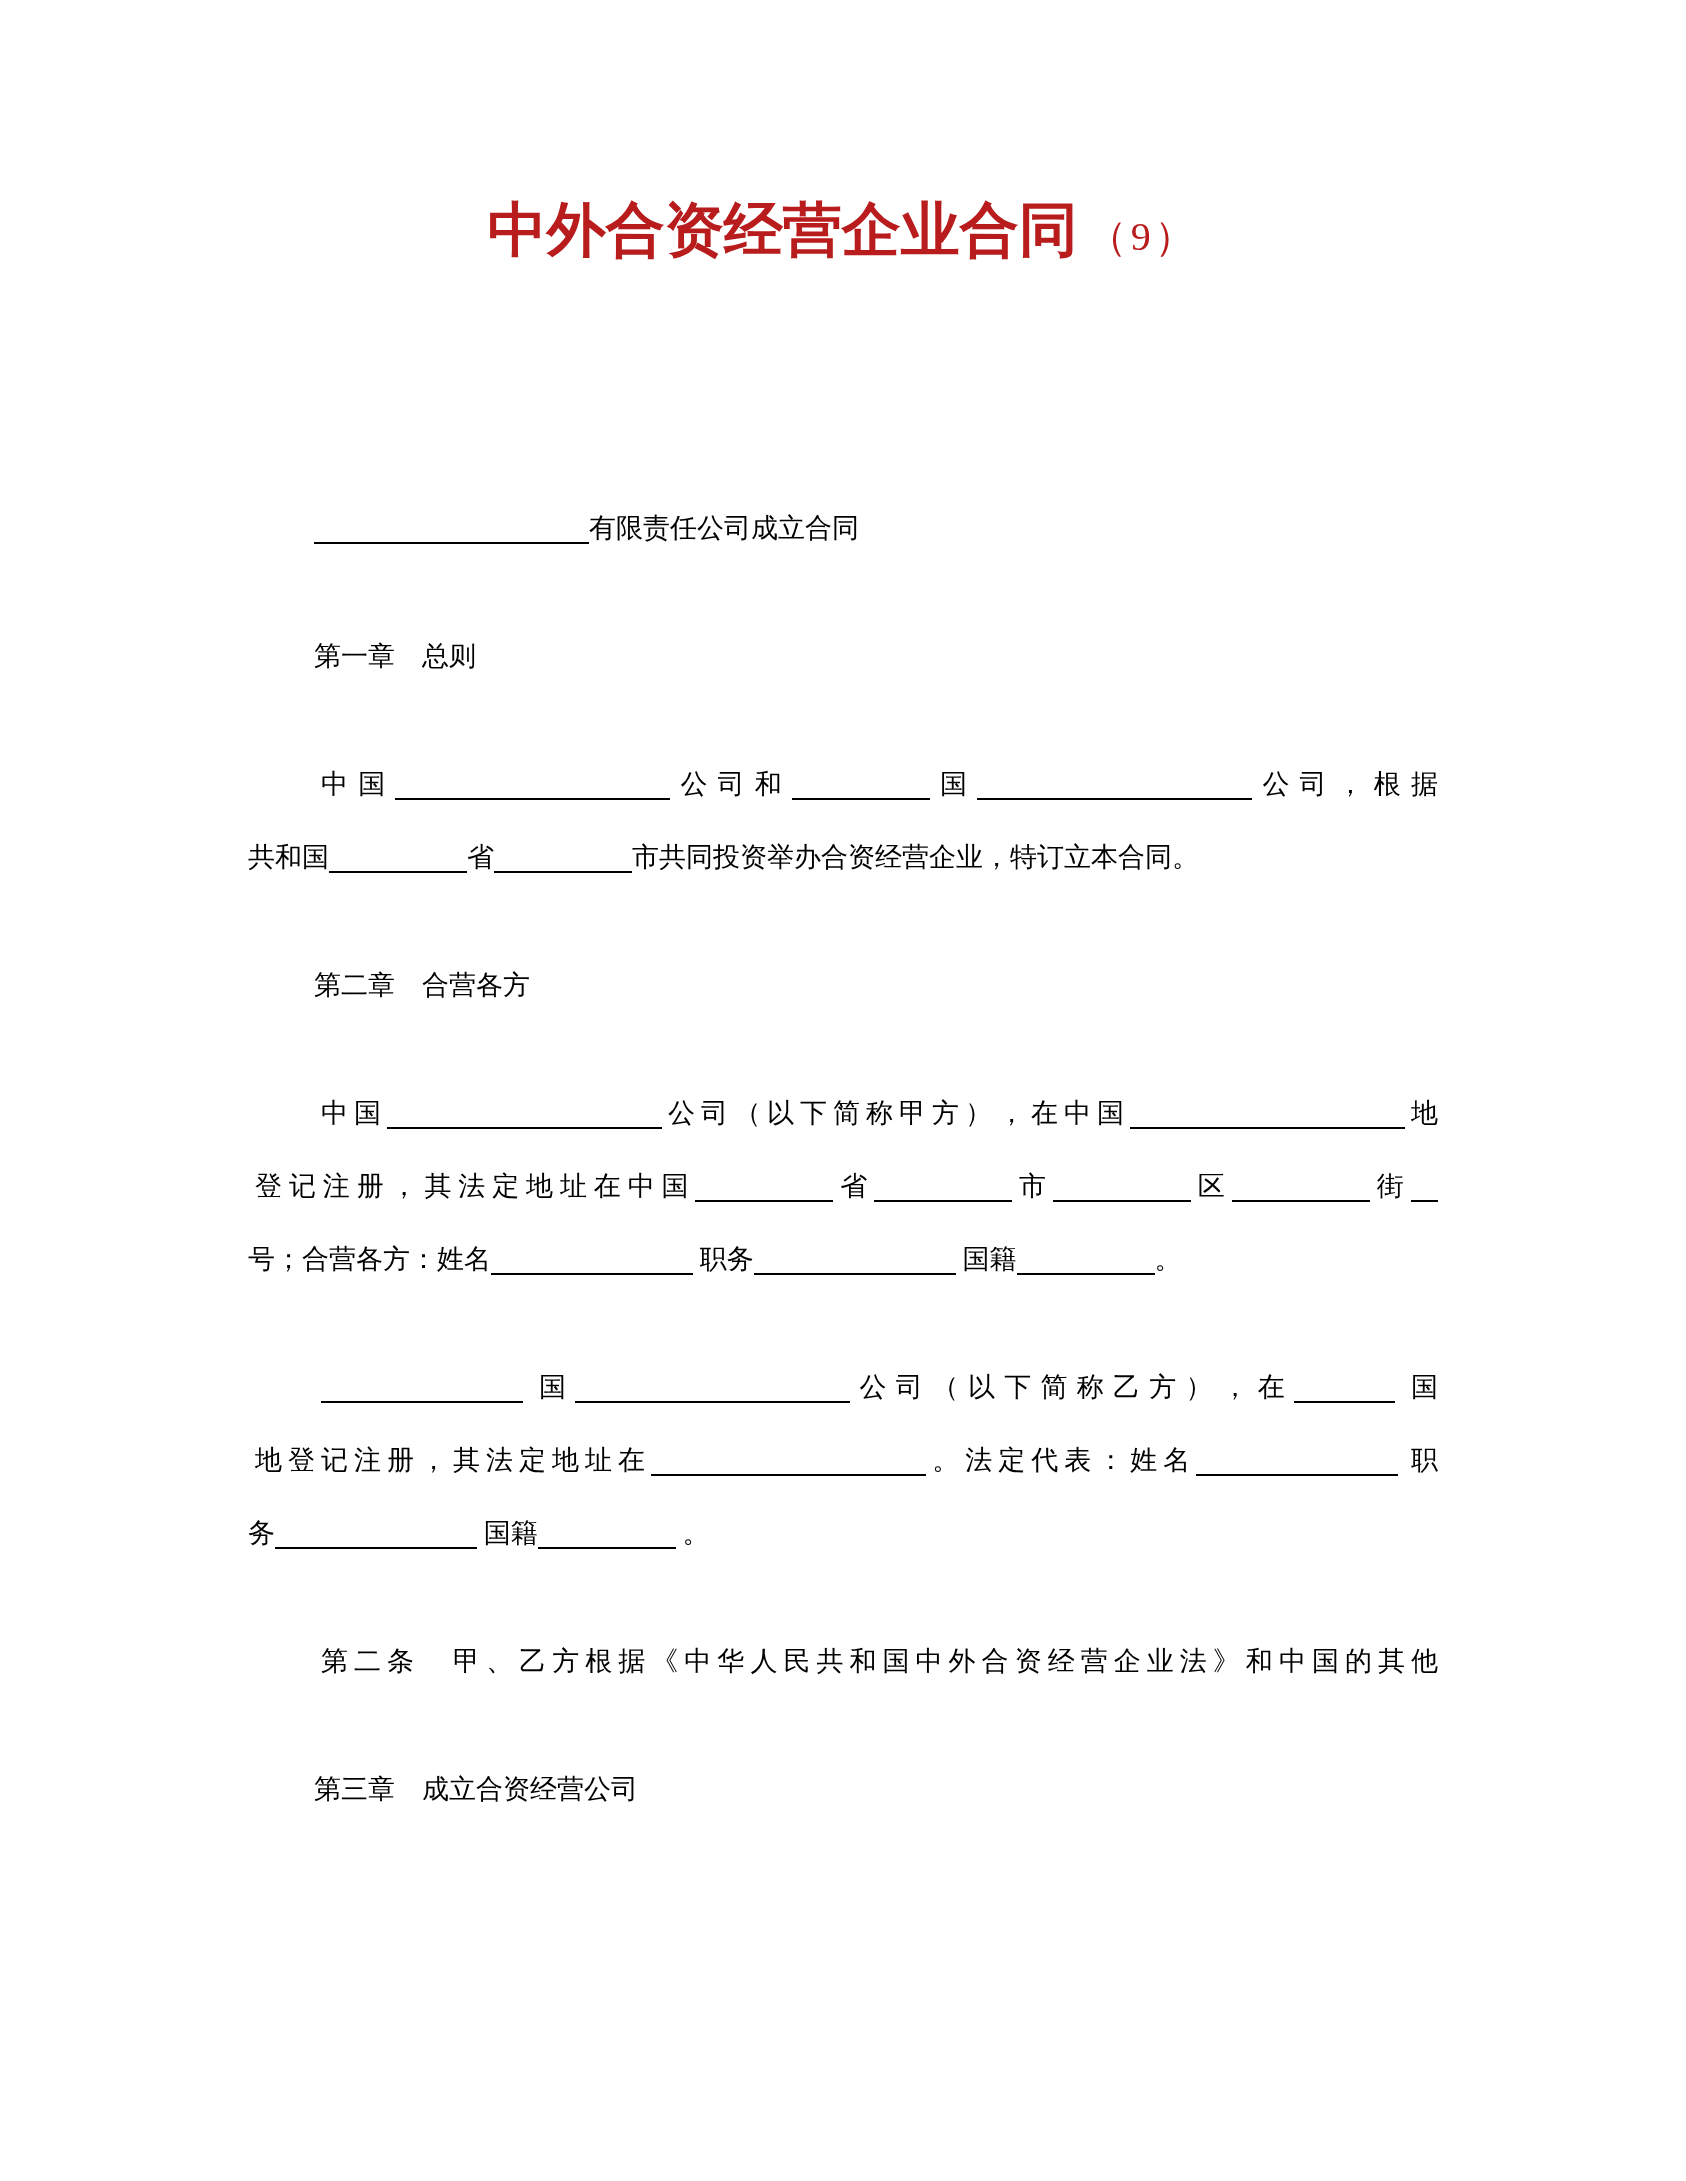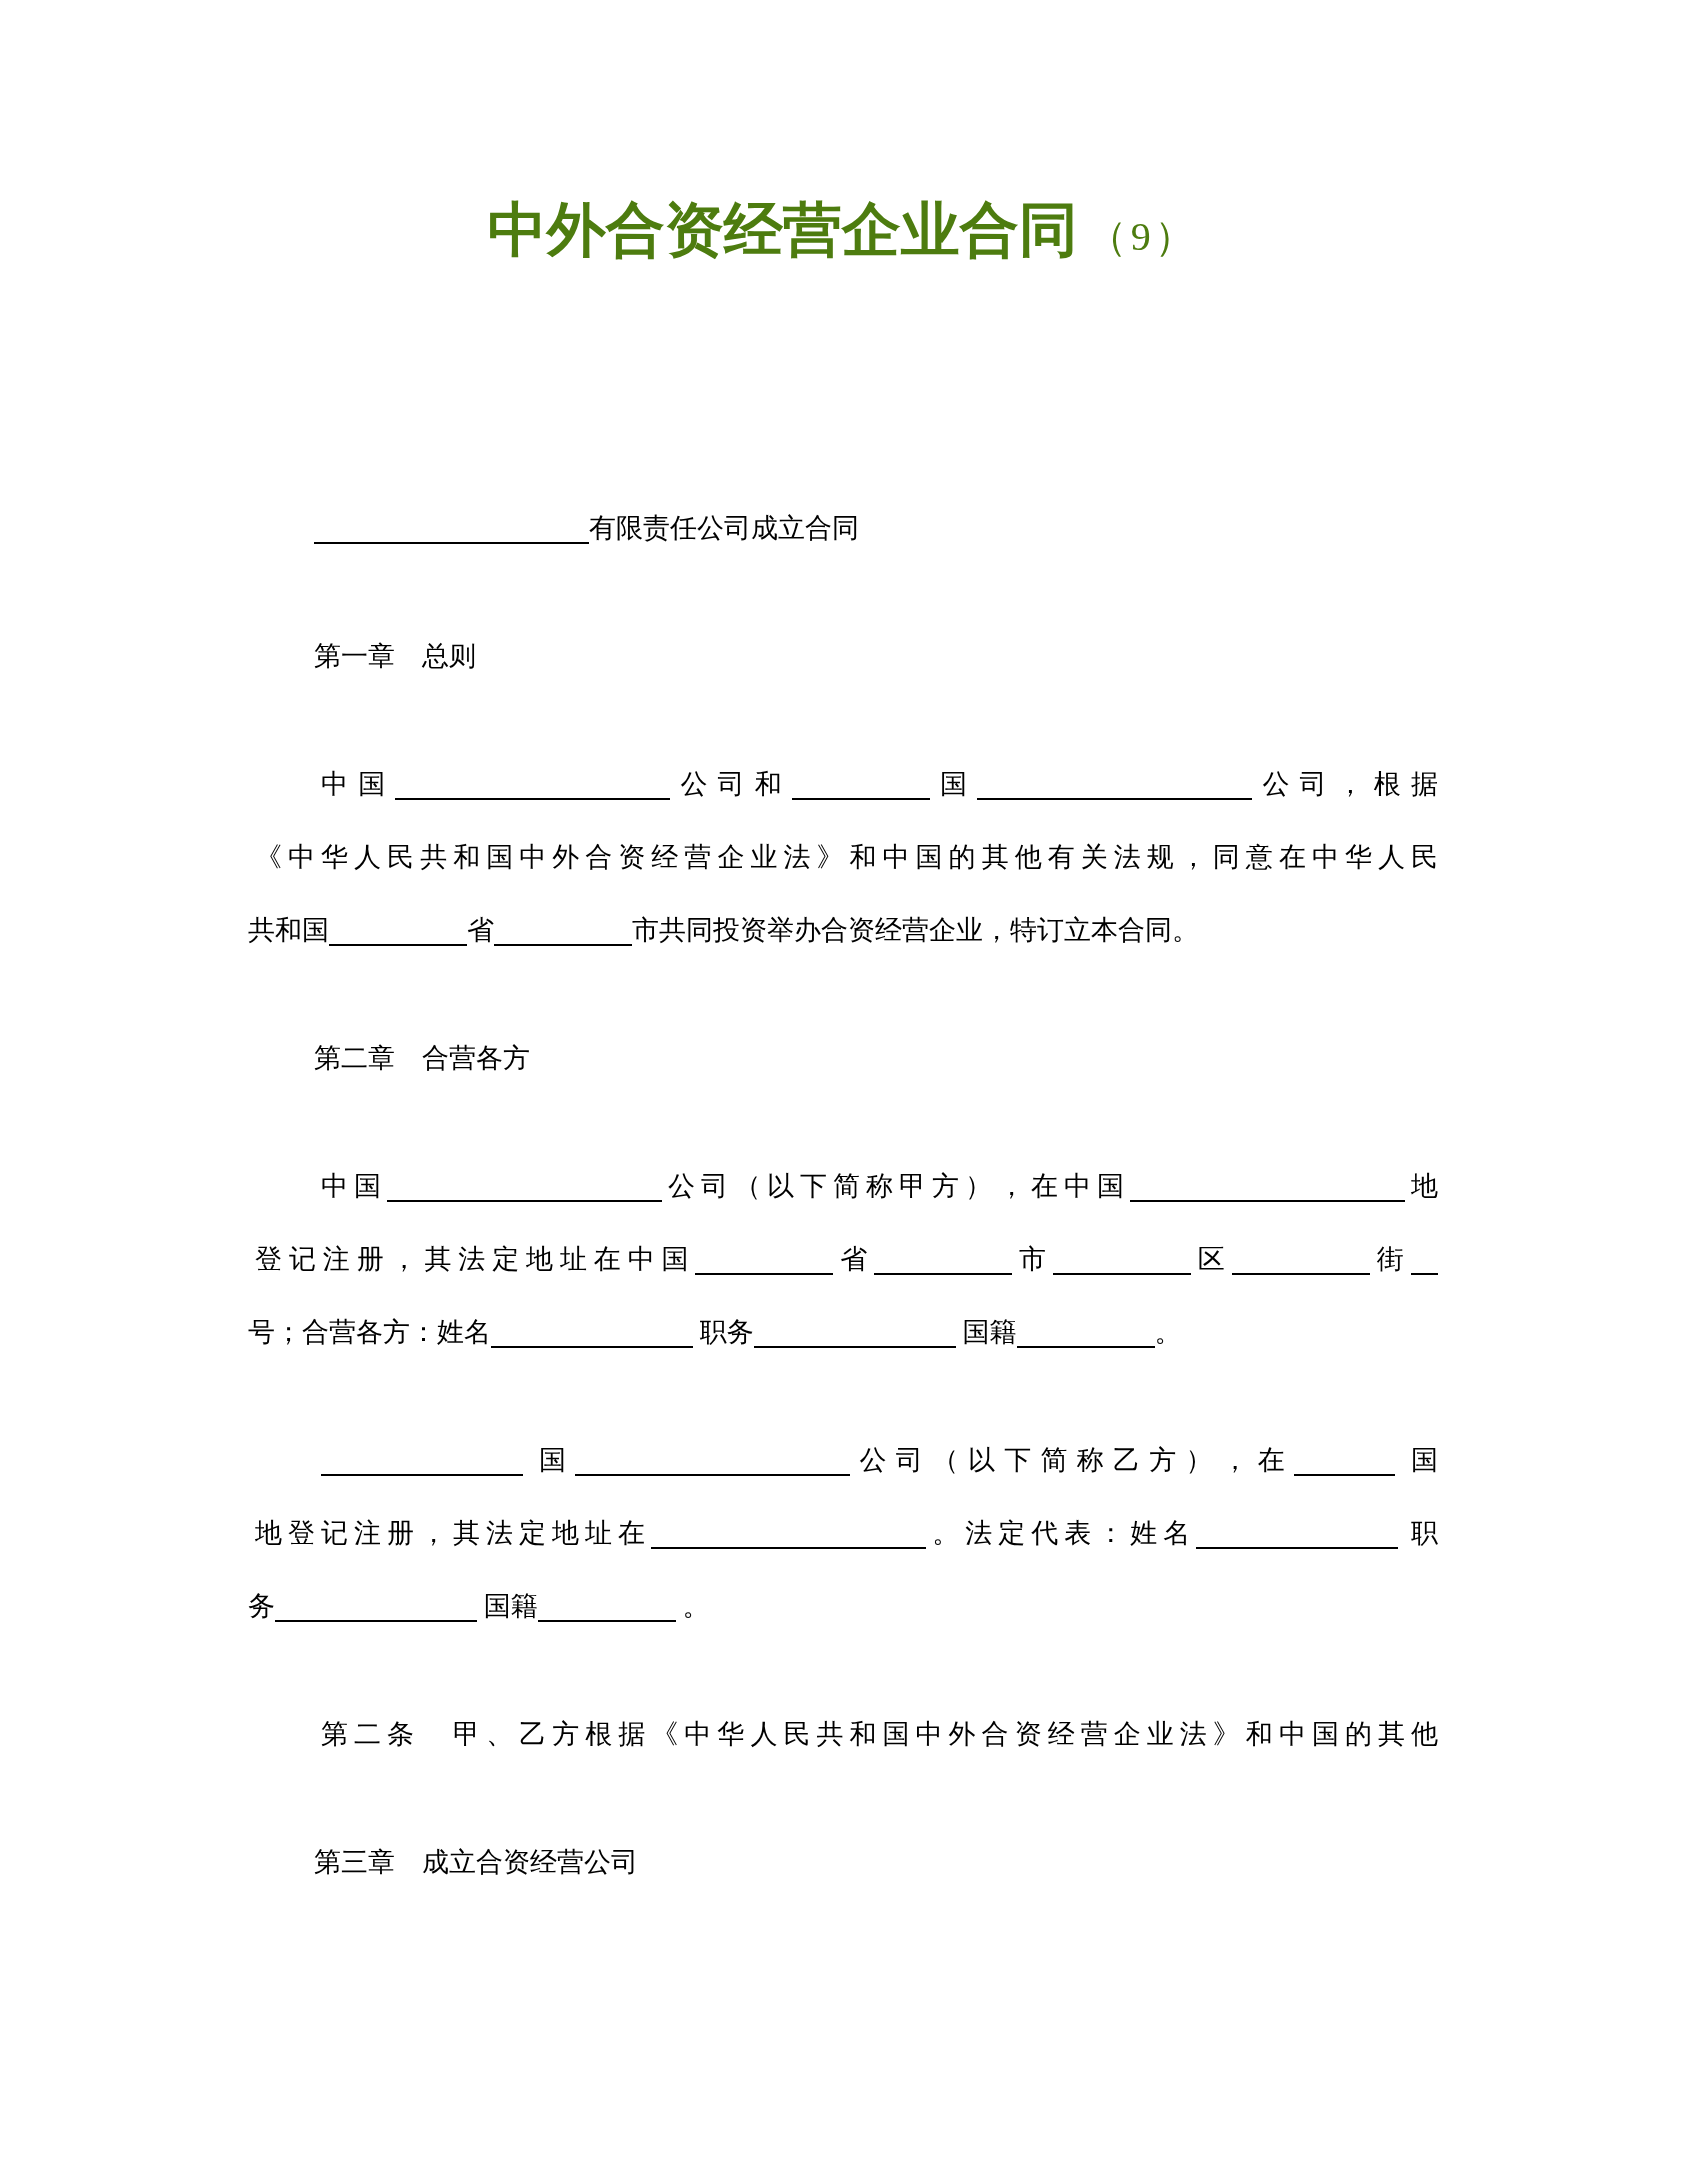--- a/index.html
+++ b/index.html
@@ -19,21 +19,21 @@
     margin: 0 auto;
     padding: 0;
   }
   .title {
     padding-top: 195px;
     text-align: center;
     font-family: "DejaVu Sans", "Liberation Sans", sans-serif;
     font-weight: bold;
     font-size: 59px;
     line-height: 1.2;
-    color: #4d7c0f;
+    color: #b91c1c;
     white-space: nowrap;
   }
   .title-num {
     font-family: "Liberation Serif", "DejaVu Serif", serif;
     font-weight: normal;
     font-size: 40px;
     letter-spacing: 3.7px;
     margin-left: 9.2px;
   }
   .content {
@@ -77,21 +77,20 @@
   </div>
   <div class="content">
       <div class="para">
         <div class="line ind"><span class="blank" style="width: 275px;"></span><span class="run">有限责任公司成立合同</span></div>
       </div>
       <div class="para">
         <div class="line ind"><span class="run">第一章　总则</span></div>
       </div>
       <div class="para">
         <div class="line ind fill"><span class="run">中国</span><span class="blank" style="width: 275px;"></span><span class="run">公司和</span><span class="blank" style="width: 138px;"></span><span class="run">国</span><span class="blank" style="width: 275px;"></span><span class="run">公司，根据</span></div>
-        <div class="line fill"><span class="run">《中华人民共和国中外合资经营企业法》和中国的其他有关法规，同意在中华人民</span></div>
         <div class="line"><span class="run">共和国</span><span class="blank" style="width: 138px;"></span><span class="run">省</span><span class="blank" style="width: 138px;"></span><span class="run">市共同投资举办合资经营企业，特订立本合同。</span></div>
       </div>
       <div class="para">
         <div class="line ind"><span class="run">第二章　合营各方</span></div>
       </div>
       <div class="para">
         <div class="line ind fill"><span class="run">中国</span><span class="blank" style="width: 275px;"></span><span class="run">公司（以下简称甲方），在中国</span><span class="blank" style="width: 275px;"></span><span class="run">地</span></div>
         <div class="line fill"><span class="run">登记注册，其法定地址在中国</span><span class="blank" style="width: 138px;"></span><span class="run">省</span><span class="blank" style="width: 138px;"></span><span class="run">市</span><span class="blank" style="width: 138px;"></span><span class="run">区</span><span class="blank" style="width: 138px;"></span><span class="run">街</span><span class="blank" style="width: 27.5px;"></span></div>
         <div class="line"><span class="run">号；合营各方：姓名</span><span class="blank" style="width: 202px;"></span><span class="run"> 职务</span><span class="blank" style="width: 202px;"></span><span class="run"> 国籍</span><span class="blank" style="width: 138px;"></span><span class="run">。</span></div>
       </div>

